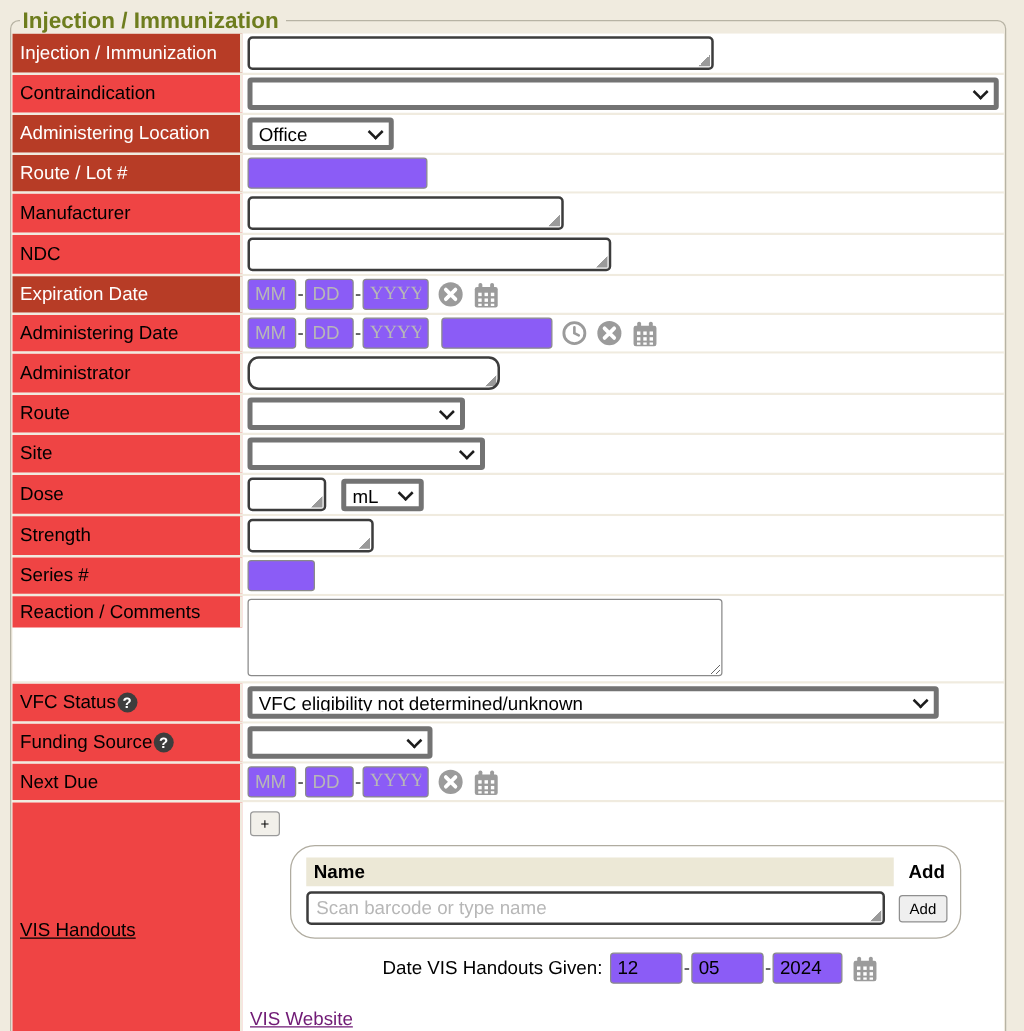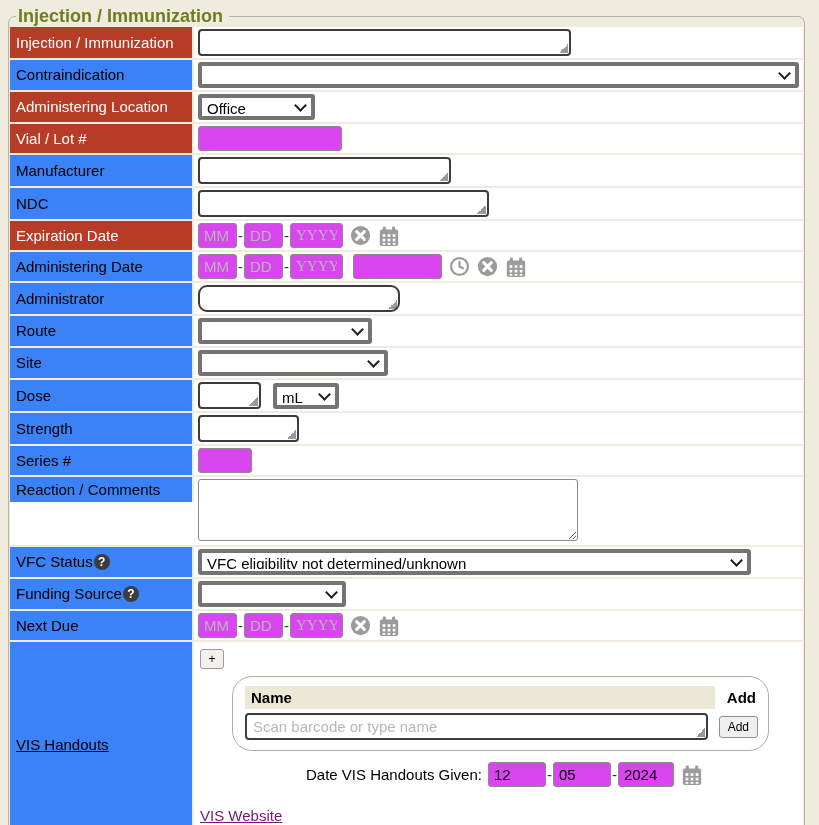--- a/index.html
+++ b/index.html
@@ -26,42 +26,42 @@
   }
   .frow {
     display: flex;
     align-items: stretch;
     border-bottom: 2px solid #f0ebdf;
     background: #fff;
     min-height: 29px;
   }
   .lbl {
     flex: 0 0 184px;
-    background: #3b82f6;
+    background: #ef4444;
     padding: 4px 4px 4px 6px;
     border-right: 2px solid #f0ebdf;
     display: flex;
     align-items: center;
     line-height: 1.15;
   }
   .lbl.req { background: #b73c26; color: #fff; }
   .ctl {
     flex: 1 1 auto;
     padding: 2px 4px;
     display: flex;
     align-items: center;
     background: #fff;
   }
   input, select, textarea, button { font-family: "Liberation Sans", sans-serif; font-size: 15px; color: #000; }
   .ti {
     border: 1px solid #8a8a8a;
     border-radius: 3px;
     height: 25px;
     padding: 2px 5px;
-    background: #d946ef;
+    background: #8b5cf6;
   }
   .thick {
     border: 2px solid #3c3c3c;
     border-radius: 4px;
     height: 27px;
   }
   .grip {
     background-image: linear-gradient(135deg, rgba(0,0,0,0) 0%, rgba(0,0,0,0) 50%, #9a9a9a 50%, #9a9a9a 100%);
     background-repeat: no-repeat;
     background-position: right 1px bottom 1px;
@@ -222,21 +222,21 @@
       </div>
     <div class="ctl">
       <span class="sel w-loc">
         <select><option>Office</option></select>
       </span>
     </div>
   </div>
 
   <div class="frow">
     <div class="lbl req">
-        <span>Vial / Lot #</span>
+        <span>Route / Lot #</span>
       </div>
     <div class="ctl">
       <input type="text" class="ti w-vial" value="" style="">
     </div>
   </div>
 
   <div class="frow">
     <div class="lbl">
         <span>Manufacturer</span>
       </div>

